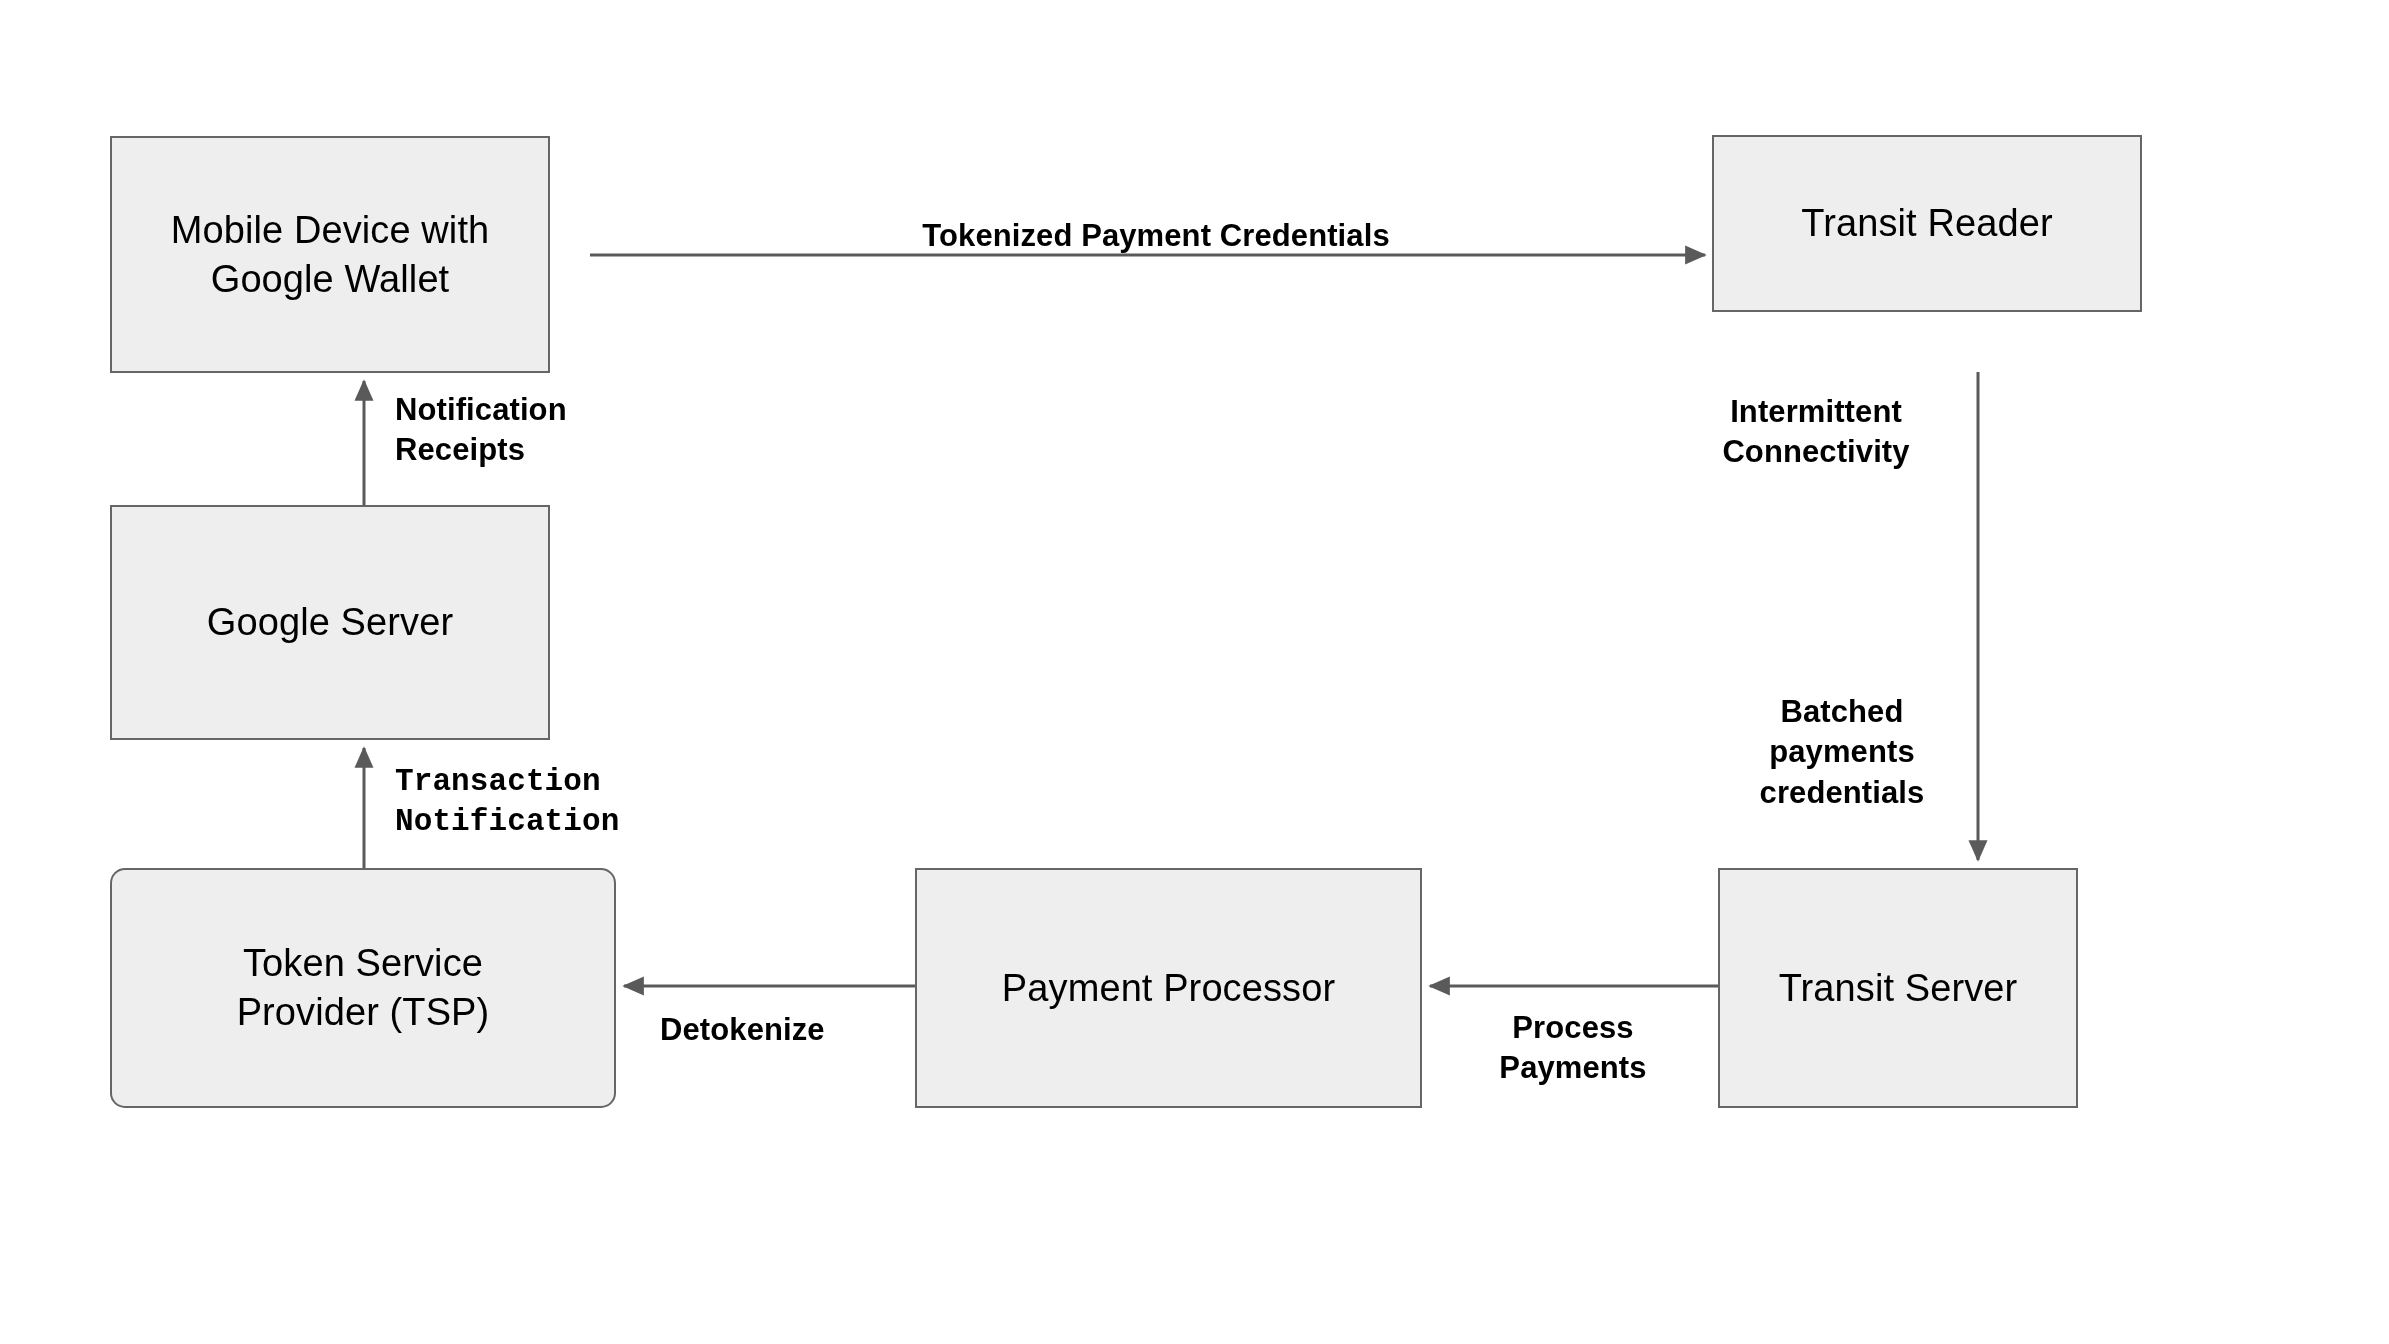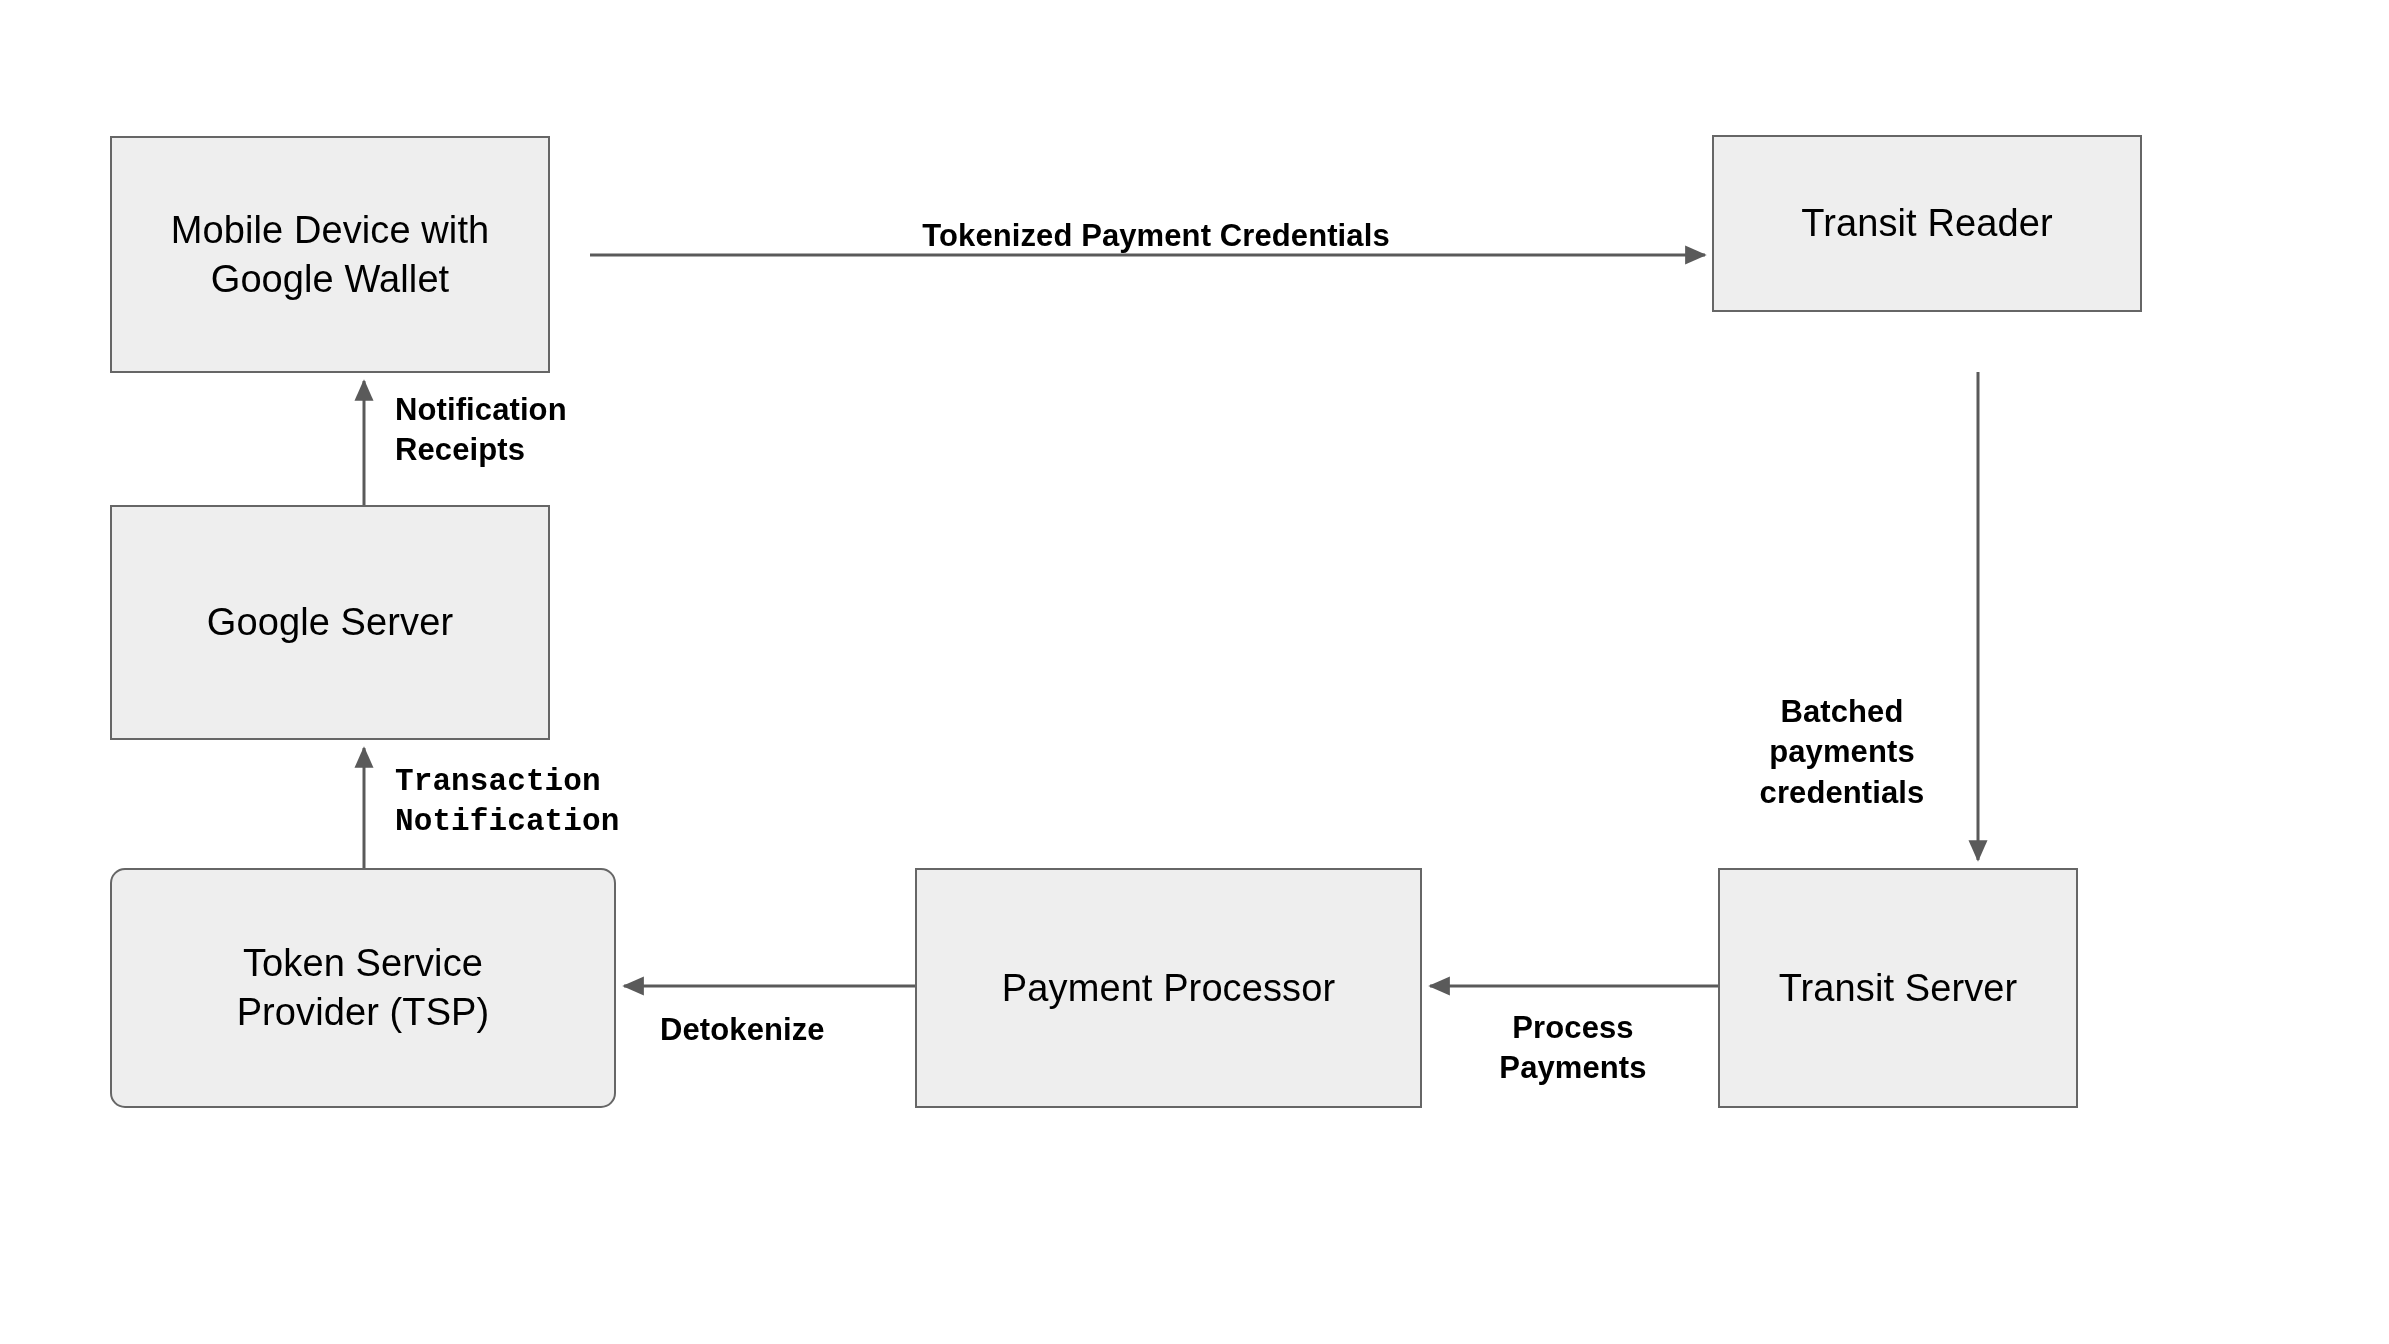--- a/index.html
+++ b/index.html
@@ -127,20 +127,22 @@
   </div>
 
   <div class="edge-label lbl-center" id="label-tokenized-payment-credentials">Tokenized Payment Credentials</div>
 
   <div class="edge-label lbl-left" id="label-notification-receipts">Notification
 Receipts</div>
 
   <div class="edge-label lbl-left" id="label-transaction-notification">Transaction
 Notification</div>
 
+  <div class="edge-label lbl-center" id="label-intermittent-connectivity">Intermittent
+Connectivity</div>
 
   <div class="edge-label lbl-center" id="label-batched-payments-credentials">Batched
 payments
 credentials</div>
 
   <div class="edge-label lbl-center" id="label-process-payments">Process
 Payments</div>
 
   <div class="edge-label lbl-left" id="label-detokenize">Detokenize</div>
 

